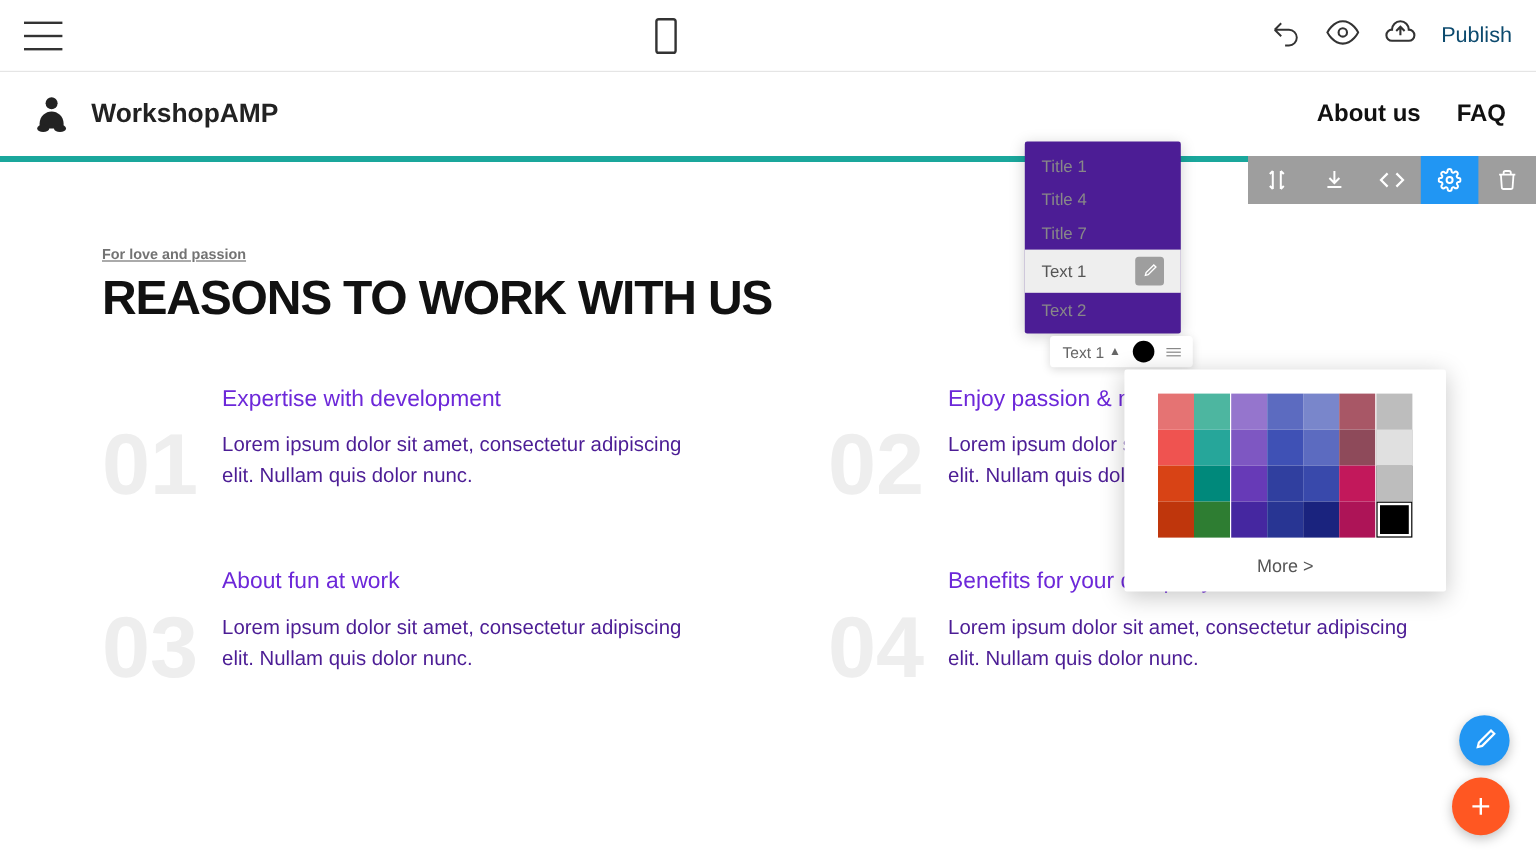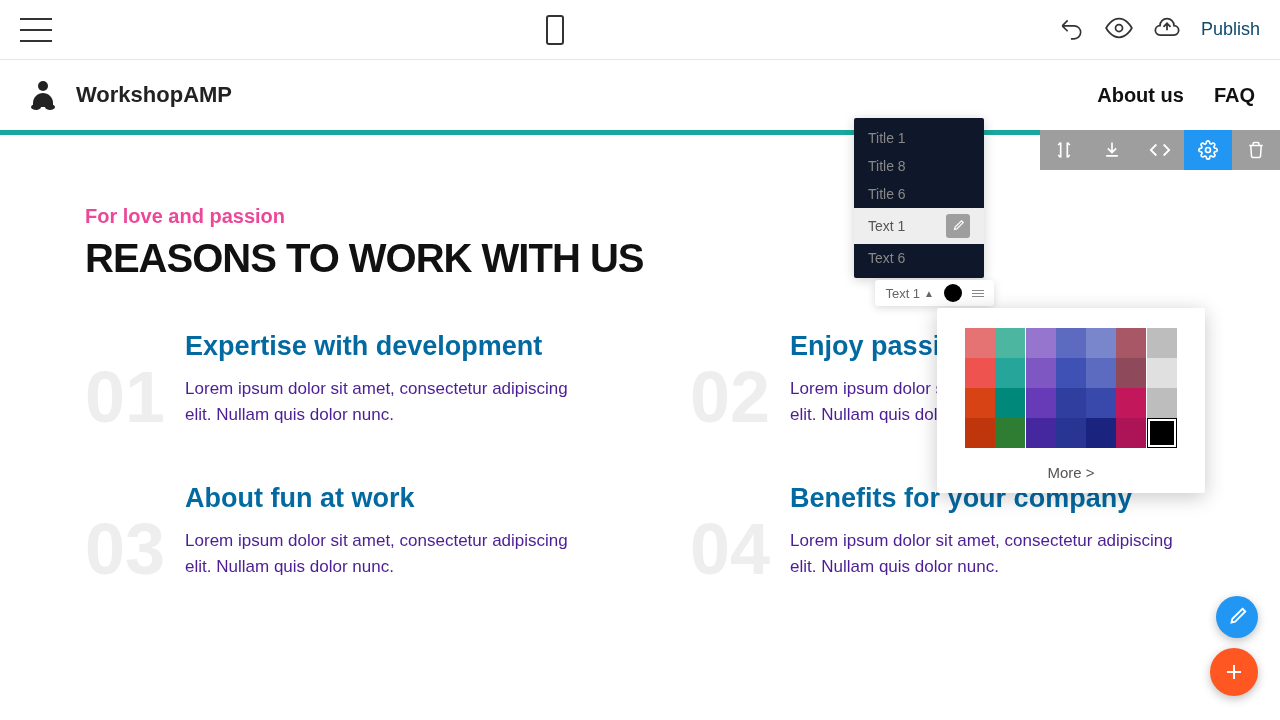--- a/index.html
+++ b/index.html
@@ -23,37 +23,37 @@
 .brand-name { font-size: 22px; font-weight: 600; color: #222; }
 .site-nav { display: flex; align-items: center; gap: 30px; }
 .nav-link { font-size: 20px; font-weight: 600; color: #111; cursor: pointer; }
 .join-btn { background: #000; color: #fff; padding: 12px 28px; border-radius: 30px; font-size: 18px; font-weight: 600; cursor: pointer; }
 
 
 .teal-bar { height: 5px; background: #1aa79c; }
 
 
 .main-content { padding: 70px 85px 40px; position: relative; }
-.subtitle { color: #ec4899; font-size: 20px; font-weight: 700; margin-bottom: 8px; }
+.subtitle { color: #737373; font-size: 12px; font-weight: 700; margin-bottom: 8px; text-decoration: underline; }
 .title { font-size: 40px; font-weight: 800; color: #111; letter-spacing: -1px; margin-bottom: 50px; }
 
 .features { display: grid; grid-template-columns: 1fr 1fr; gap: 50px 100px; }
 .feature { display: flex; gap: 20px; align-items: flex-start; }
 .feature-num { font-size: 72px; font-weight: 800; color: #eeeeee; line-height: 1; margin-top: 30px; }
 .feature-body { flex: 1; }
-.feature-title { font-size: 27px; font-weight: 700; color: #0369a1; margin-bottom: 14px; }
+.feature-title { font-size: 19px; font-weight: 400; color: #6d28d9; margin-bottom: 14px; }
 .feature-text { font-size: 17px; color: #4c1d95; line-height: 1.55; }
 
 
 .block-controls { position: absolute; top: 130px; right: 0; display: flex; background: #9e9e9e; }
 .block-ctrl { width: 48px; height: 40px; display: flex; align-items: center; justify-content: center; cursor: pointer; color: #fff; }
 .block-ctrl.active { background: #2196f3; }
 
 
-.style-dropdown { position: absolute; top: 118px; right: 296px; width: 130px; background: #0f172a; box-shadow: 0 2px 12px rgba(0,0,0,0.18); padding: 6px 0; border-radius: 2px; }
+.style-dropdown { position: absolute; top: 118px; right: 296px; width: 130px; background: #4c1d95; box-shadow: 0 2px 12px rgba(0,0,0,0.18); padding: 6px 0; border-radius: 2px; }
 .style-item { padding: 6px 14px; font-size: 14px; color: #888; cursor: pointer; display: flex; align-items: center; justify-content: space-between; }
 .style-item.selected { background: #eee; color: #555; }
 .style-brush { width: 24px; height: 24px; background: #9e9e9e; border-radius: 3px; display: flex; align-items: center; justify-content: center; }
 
 
 .mini-toolbar { position: absolute; top: 280px; right: 286px; display: flex; align-items: center; gap: 10px; background: #fff; padding: 4px 10px; box-shadow: 0 2px 8px rgba(0,0,0,0.15); border-radius: 3px; }
 .mini-label { font-size: 13px; color: #666; display: flex; align-items: center; gap: 4px; }
 .mini-arrow { font-size: 10px; }
 .mini-swatch { width: 18px; height: 18px; border-radius: 50%; background: #000; }
 .mini-lines { display: flex; flex-direction: column; gap: 2px; }
@@ -186,31 +186,31 @@
   </div>
   <div class="block-ctrl">
     <svg width="18" height="18" viewBox="0 0 24 24" fill="none" stroke="#fff" stroke-width="2">
         <path d="M3 6h18M8 6V4a2 2 0 0 1 2-2h4a2 2 0 0 1 2 2v2M19 6l-1 14a2 2 0 0 1-2 2H8a2 2 0 0 1-2-2L5 6"></path>
       </svg>
   </div>
 </div>
 
 <div class="style-dropdown">
   <div class="style-item">Title 1</div>
-  <div class="style-item">Title 8</div>
-  <div class="style-item">Title 6</div>
+  <div class="style-item">Title 4</div>
+  <div class="style-item">Title 7</div>
   <div class="style-item selected">
     <span>Text 1</span>
     <span class="style-brush">
       <svg width="14" height="14" viewBox="0 0 24 24" fill="none" stroke="#fff" stroke-width="2">
           <path d="M18 3l3 3-11 11-4 1 1-4z"></path>
         </svg>
     </span>
   </div>
-  <div class="style-item">Text 6</div>
+  <div class="style-item">Text 2</div>
 </div>
 
 <div class="mini-toolbar">
   <div class="mini-label">
     <span>Text 1</span>
     <span class="mini-arrow">▲</span>
   </div>
   <div class="mini-swatch"></div>
   <div class="mini-lines">
       <span></span>

